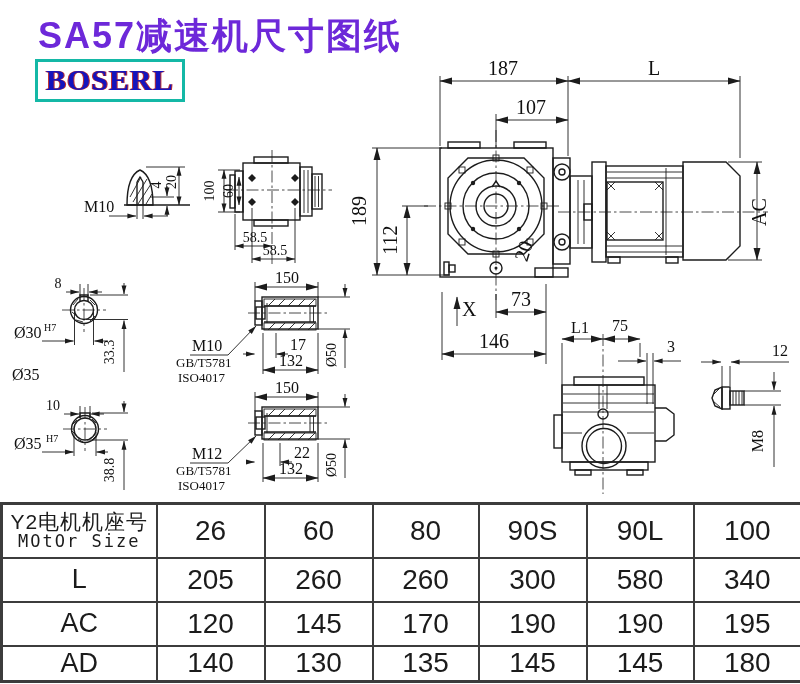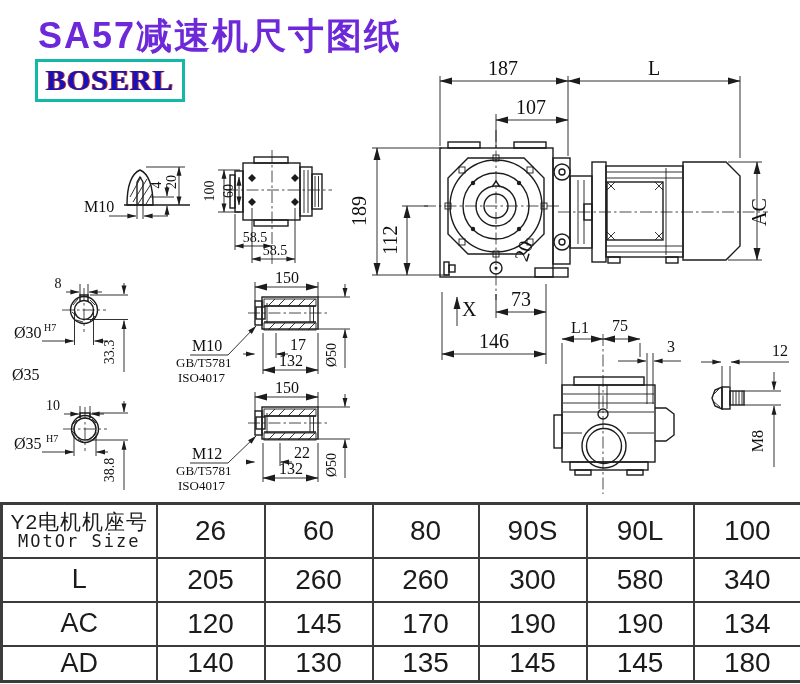--- a/index.html
+++ b/index.html
@@ -407,21 +407,21 @@
       <td>580</td>
       <td>340</td>
     </tr>
     <tr style="height:43px">
       <td class="rowlab">AC</td>
       <td>120</td>
       <td>145</td>
       <td>170</td>
       <td>190</td>
       <td>190</td>
-      <td>134</td>
+      <td>195</td>
     </tr>
     <tr style="height:32px">
       <td class="rowlab">AD</td>
       <td>140</td>
       <td>130</td>
       <td>135</td>
       <td>145</td>
       <td>145</td>
       <td>180</td>
     </tr>

